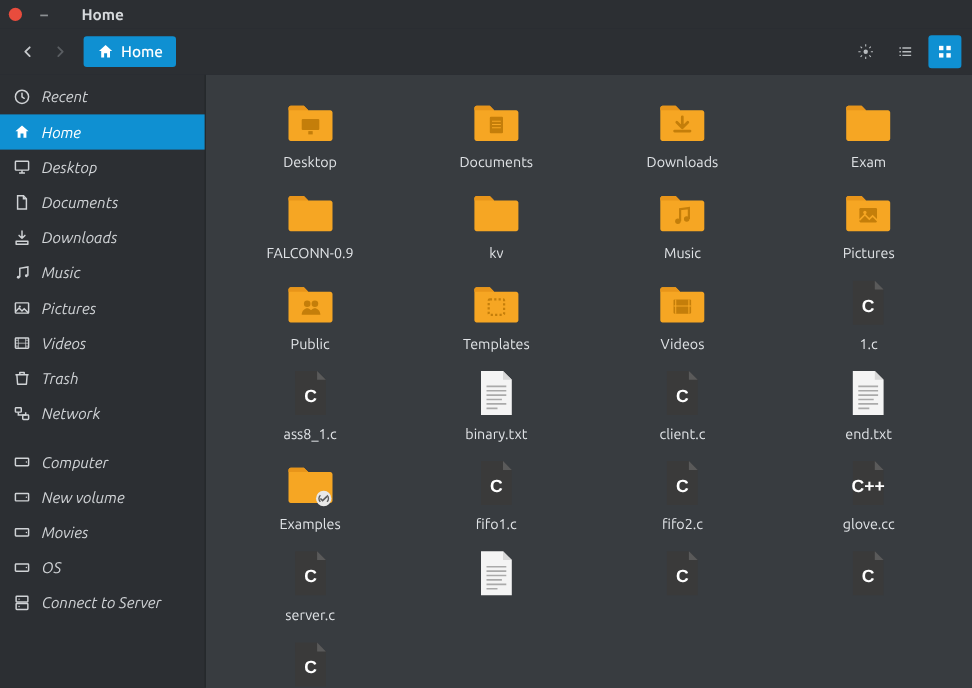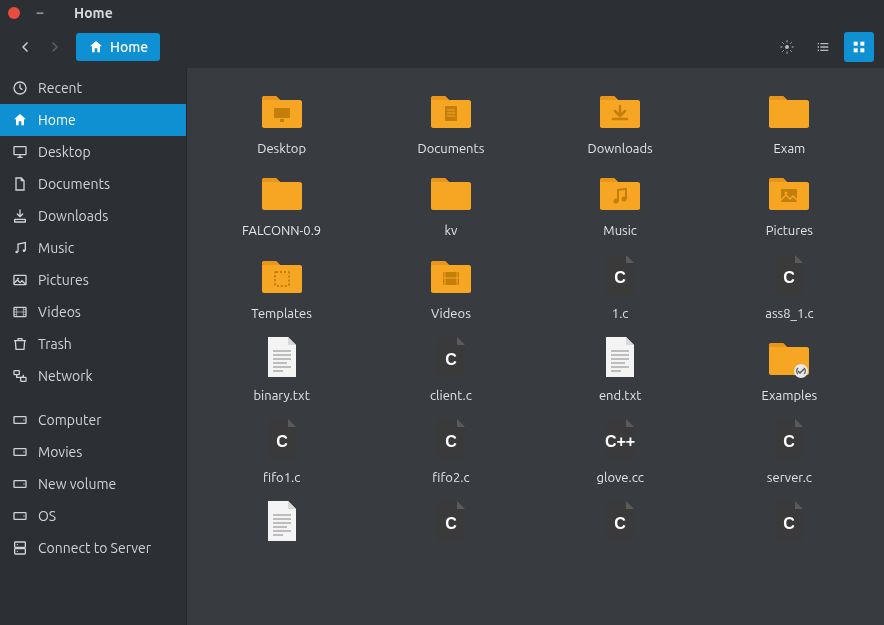--- a/index.html
+++ b/index.html
@@ -73,20 +73,21 @@
   background: #2c2f33;
   border-right: 1px solid #24272a;
   display: flex; flex-direction: column;
   padding-top: 4px;
 }
 .side-item {
   height: 32px;
   display: flex; align-items: center;
   padding: 0 12px;
   color: #d0d3d6;
+  font-style: italic;
 }
 .side-item.active { background: #0f90d2; color: #fff; }
 .side-item .sicon {
   width: 16px; height: 16px;
   margin-right: 10px;
   display: flex; align-items: center; justify-content: center;
   flex-shrink: 0;
 }
 .side-item .sicon svg { width: 16px; height: 16px; fill: currentColor; }
 .side-sep { height: 12px; }
@@ -284,30 +285,30 @@
         </span>
         <span>Computer</span>
       </div>
       <div class="side-item">
         <span class="sicon">
           <svg viewBox="0 0 24 24">
             <rect x="3" y="7" width="18" height="10" rx="1" fill="none" stroke="currentColor" stroke-width="2"></rect>
             <circle cx="18" cy="12" r="1"></circle>
           </svg>
         </span>
-        <span>Movies</span>
+        <span>New volume</span>
       </div>
       <div class="side-item">
         <span class="sicon">
           <svg viewBox="0 0 24 24">
             <rect x="3" y="7" width="18" height="10" rx="1" fill="none" stroke="currentColor" stroke-width="2"></rect>
             <circle cx="18" cy="12" r="1"></circle>
           </svg>
         </span>
-        <span>New volume</span>
+        <span>Movies</span>
       </div>
       <div class="side-item">
         <span class="sicon">
           <svg viewBox="0 0 24 24">
             <rect x="3" y="7" width="18" height="10" rx="1" fill="none" stroke="currentColor" stroke-width="2"></rect>
             <circle cx="18" cy="12" r="1"></circle>
           </svg>
         </span>
         <span>OS</span>
       </div>
@@ -407,20 +408,32 @@
               <path d="M16 32l5-5 4 4 3-3 6 6" stroke="#f6a623" stroke-width="1.5" fill="none"></path>
             </svg>
           </div>
           <div class="ilabel">Pictures</div>
         </div>
         <div class="item">
           <div class="thumb">
             <svg viewBox="0 0 48 48">
               <path d="M4 12c0-1 1-2 2-2h12l4 4h20c1 0 2 1 2 2v24c0 1-1 2-2 2H6c-1 0-2-1-2-2z" fill="#f6a623"></path>
               <path d="M4 12c0-1 1-2 2-2h12l4 4H4z" fill="#e8951a"></path>
+              <circle cx="21" cy="25" r="3" fill="#c47e0a"></circle>
+              <circle cx="28" cy="25" r="3" fill="#c47e0a"></circle>
+              <path d="M16 35c0-4 3-6 5-6s5 2 5 6M23 35c0-4 3-6 5-6s5 2 5 6" fill="#c47e0a"></path>
+            </svg>
+          </div>
+          <div class="ilabel">Public</div>
+        </div>
+        <div class="item">
+          <div class="thumb">
+            <svg viewBox="0 0 48 48">
+              <path d="M4 12c0-1 1-2 2-2h12l4 4h20c1 0 2 1 2 2v24c0 1-1 2-2 2H6c-1 0-2-1-2-2z" fill="#f6a623"></path>
+              <path d="M4 12c0-1 1-2 2-2h12l4 4H4z" fill="#e8951a"></path>
               <rect x="17" y="21" width="14" height="14" rx="1" fill="none" stroke="#c47e0a" stroke-width="2" stroke-dasharray="2 2"></rect>
             </svg>
           </div>
           <div class="ilabel">Templates</div>
         </div>
         <div class="item">
           <div class="thumb">
             <svg viewBox="0 0 48 48">
               <path d="M4 12c0-1 1-2 2-2h12l4 4h20c1 0 2 1 2 2v24c0 1-1 2-2 2H6c-1 0-2-1-2-2z" fill="#f6a623"></path>
               <path d="M4 12c0-1 1-2 2-2h12l4 4H4z" fill="#e8951a"></path>

